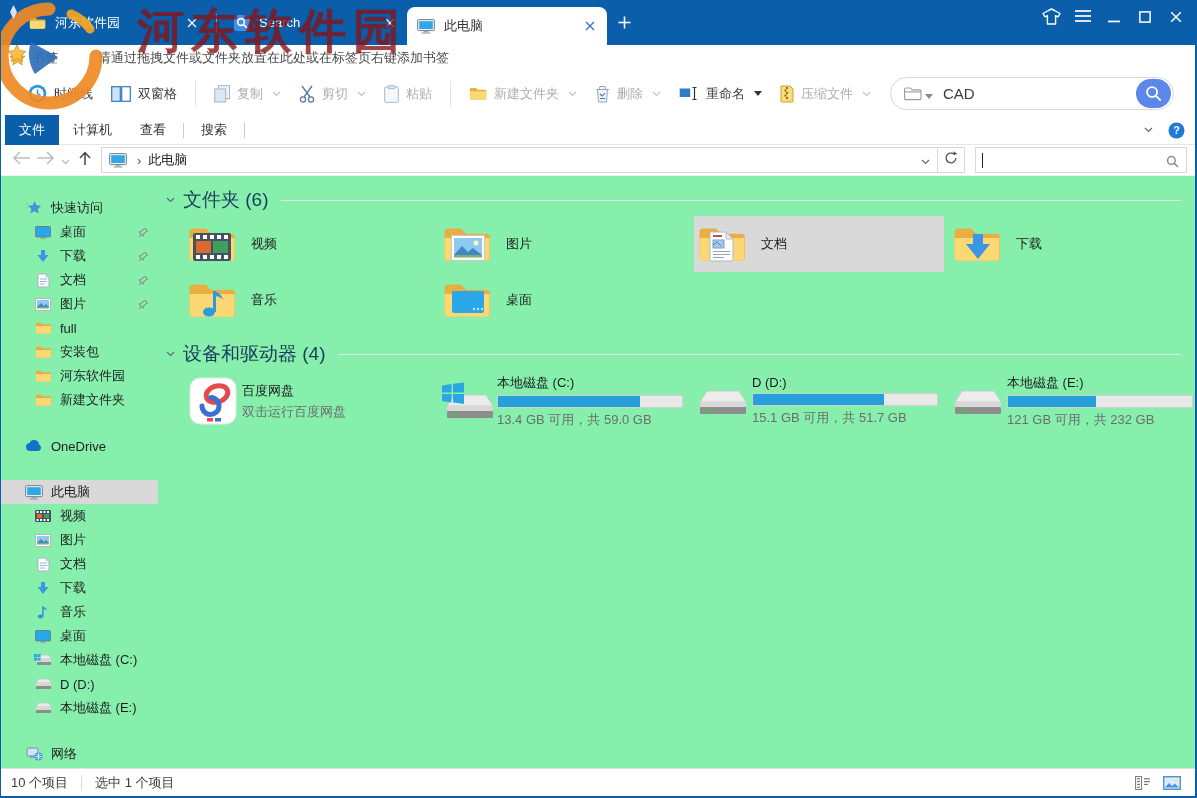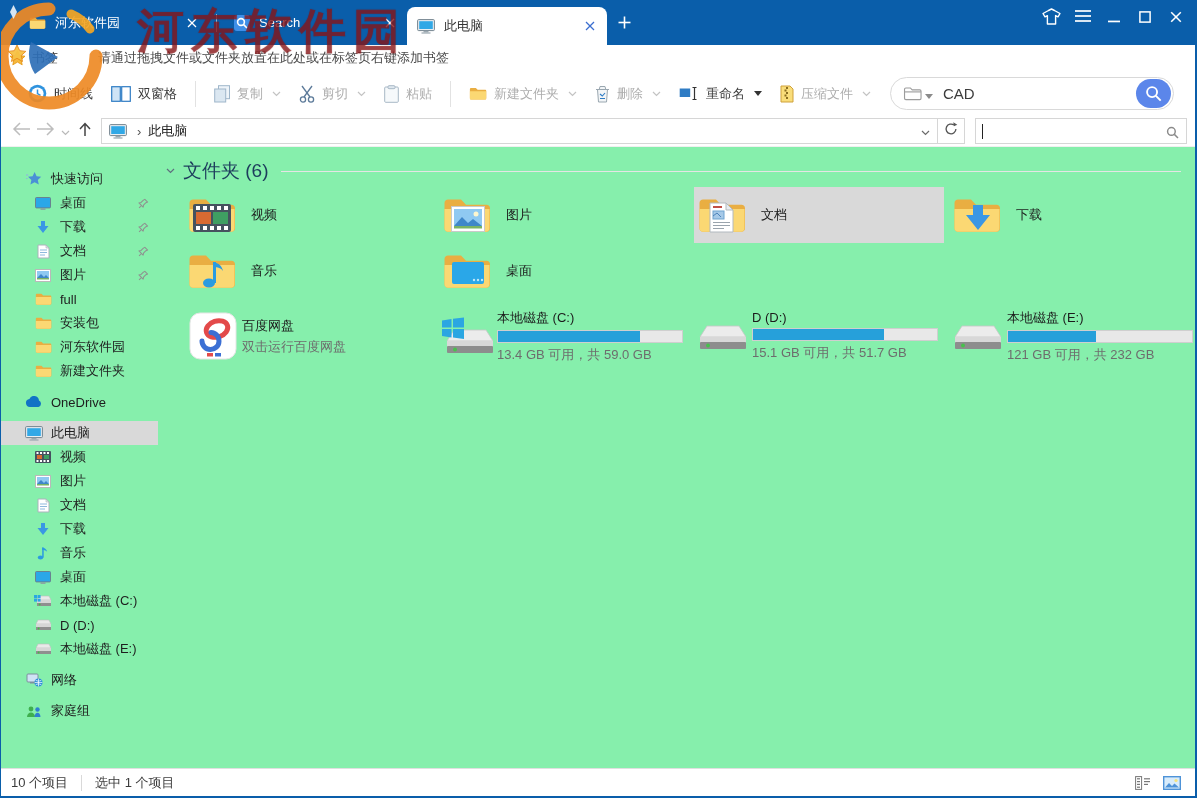--- a/index.html
+++ b/index.html
@@ -49,21 +49,21 @@
   .refreshbtn{width:27px;height:26px;border:1px solid #d6d6d6;border-left:none;display:flex;align-items:center;justify-content:center;}
   .panesearch{width:212px;height:26px;border:1px solid #d6d6d6;margin-left:10px;position:relative;display:flex;align-items:center;background:#fff;}
   .panesearch input{border:none;outline:none;flex:1;height:100%;padding-left:8px;font-size:13px;min-width:0;background:transparent;font-family:inherit;}
   .panesearch .pcaret{position:absolute;left:6px;top:5px;width:1px;height:15px;background:#222;}
   .panesearch .mag{position:absolute;right:7px;top:6px;}
   
   .mainarea{flex:1;display:flex;min-height:0;background:#86efac;}
   .sidebar{width:157px;flex:0 0 157px;padding-top:20px;overflow:hidden;}
   .side-item{height:24px;display:flex;align-items:center;gap:8px;font-size:13px;color:#1e1e1e;padding-left:24px;white-space:nowrap;}
   .side-item.lvl1{padding-left:33px;}
-  .side-item.gap{margin-top:7px;}
+  .side-item.gap{margin-top:22px;}
   .side-item.selected{background:var(--sel,#d9d9d9);}
   .side-item .sicon{width:18px;display:flex;justify-content:center;flex:0 0 18px;}
   .side-item .pin{margin-left:auto;margin-right:9px;display:flex;}
   .content{flex:1;padding:14px 10px 0 6px;overflow:hidden;}
   .group-header{display:flex;align-items:center;height:20px;font-size:19px;color:#1d3c5c;padding-left:2px;}
   .group-header .gchev{margin-right:8px;display:flex;}
   .group-line{flex:1;height:1px;background:#e5e5e5;margin-left:12px;margin-right:4px;}
   .grid{display:grid;grid-template-columns:repeat(4,255px);margin-left:20px;margin-top:6px;}
   .tile{display:flex;align-items:center;height:56px;width:250px;padding-left:3px;}
   .tile.selected{background:var(--sel,#d9d9d9);}
@@ -361,20 +361,43 @@
           <span class="ic-mag-white" style="display:flex;">
             <svg width="17" height="17" viewBox="0 0 18 18">
               <circle cx="7.5" cy="7.5" r="5.3" fill="none" stroke="#fff" stroke-width="2"></circle>
               <line x1="11.6" y1="11.6" x2="16.6" y2="16.6" stroke="#fff" stroke-width="2"></line>
             </svg>
           </span>
         </div>
     </div>
   </div>
 
+  <div class="menubar">
+    <div id="menu-items" style="display:flex;align-items:center;">
+        <div class="menu-item active">文件</div>
+        <div class="menu-item">计算机</div>
+        <div class="menu-item">查看</div>
+        <div class="msep"></div>
+        <div class="menu-item">搜索</div>
+        <div class="msep"></div>
+      </div>
+    <div class="menu-right">
+      <span class="ic-chev-gray" style="display:flex;">
+          <svg width="9" height="6" viewBox="0 0 9 6">
+            <path d="M1 1l3.5 3.5L8 1" fill="none" stroke="#6b6b6b" stroke-width="1.2"></path>
+          </svg>
+        </span>
+      <span class="ic-help" style="display:flex;">
+          <svg width="17" height="17" viewBox="0 0 17 17">
+            <circle cx="8.5" cy="8.5" r="8" fill="#1e7ad4"></circle>
+            <text x="8.5" y="12.4" text-anchor="middle" font-size="11" font-weight="bold" fill="#fff" font-family="Liberation Sans, sans-serif">?</text>
+          </svg>
+        </span>
+    </div>
+  </div>
 
   <div class="addressrow">
     <div class="navbtn">
         <span class="ic-back"><svg width="19" height="14" viewBox="0 0 19 14">
             <path d="M8 1 2 7l6 6M2 7h16" fill="none" stroke="#bdbdbd" stroke-width="1.5"></path>
           </svg></span>
       </div>
     <div class="navbtn">
         <span class="ic-fwd"><svg width="19" height="14" viewBox="0 0 19 14">
             <path d="M11 1l6 6-6 6M17 7H1" fill="none" stroke="#bdbdbd" stroke-width="1.5"></path>
@@ -804,20 +827,29 @@
                   <rect width="32" height="22" rx="2" fill="#2aa7e8"></rect>
                   <g fill="#bfe6f8">
                     <circle cx="22" cy="18" r="1.2"></circle>
                     <circle cx="26" cy="18" r="1.2"></circle>
                     <circle cx="30" cy="18" r="1.2"></circle>
                   </g>
                 </svg></span>
             </span>
             <span class="tile-label">桌面</span>
           </div>
+        </div>
+        <div class="group-header sect2">
+          <span class="gchev">
+            <svg width="9" height="6" viewBox="0 0 9 6">
+              <path d="M1 1l3.5 3.5L8 1" fill="none" stroke="#5f6f7f" stroke-width="1.2"></path>
+            </svg>
+          </span>
+          <span>设备和驱动器 (4)</span>
+          <span class="group-line"></span>
         </div>
         <div class="grid dgrid">
           <div class="dtile">
             <span class="dicon">
               <svg width="48" height="48" viewBox="0 0 48 48">
                 <rect x="1" y="1" width="46" height="46" rx="10" fill="#fff" stroke="#e6e6e6"></rect>
                 <ellipse cx="28" cy="17" rx="11" ry="8" fill="none" stroke="#e34a4a" stroke-width="5" transform="rotate(-18 28 17)"></ellipse>
                 <path d="M13 29a8.5 8.5 0 1 0 9-8.5" fill="none" stroke="#3b6fd4" stroke-width="5" stroke-linecap="round"></path>
                 <rect x="18" y="41" width="6" height="3.5" fill="#e34a4a"></rect>
                 <rect x="26" y="41" width="6" height="3.5" fill="#3b6fd4"></rect>

